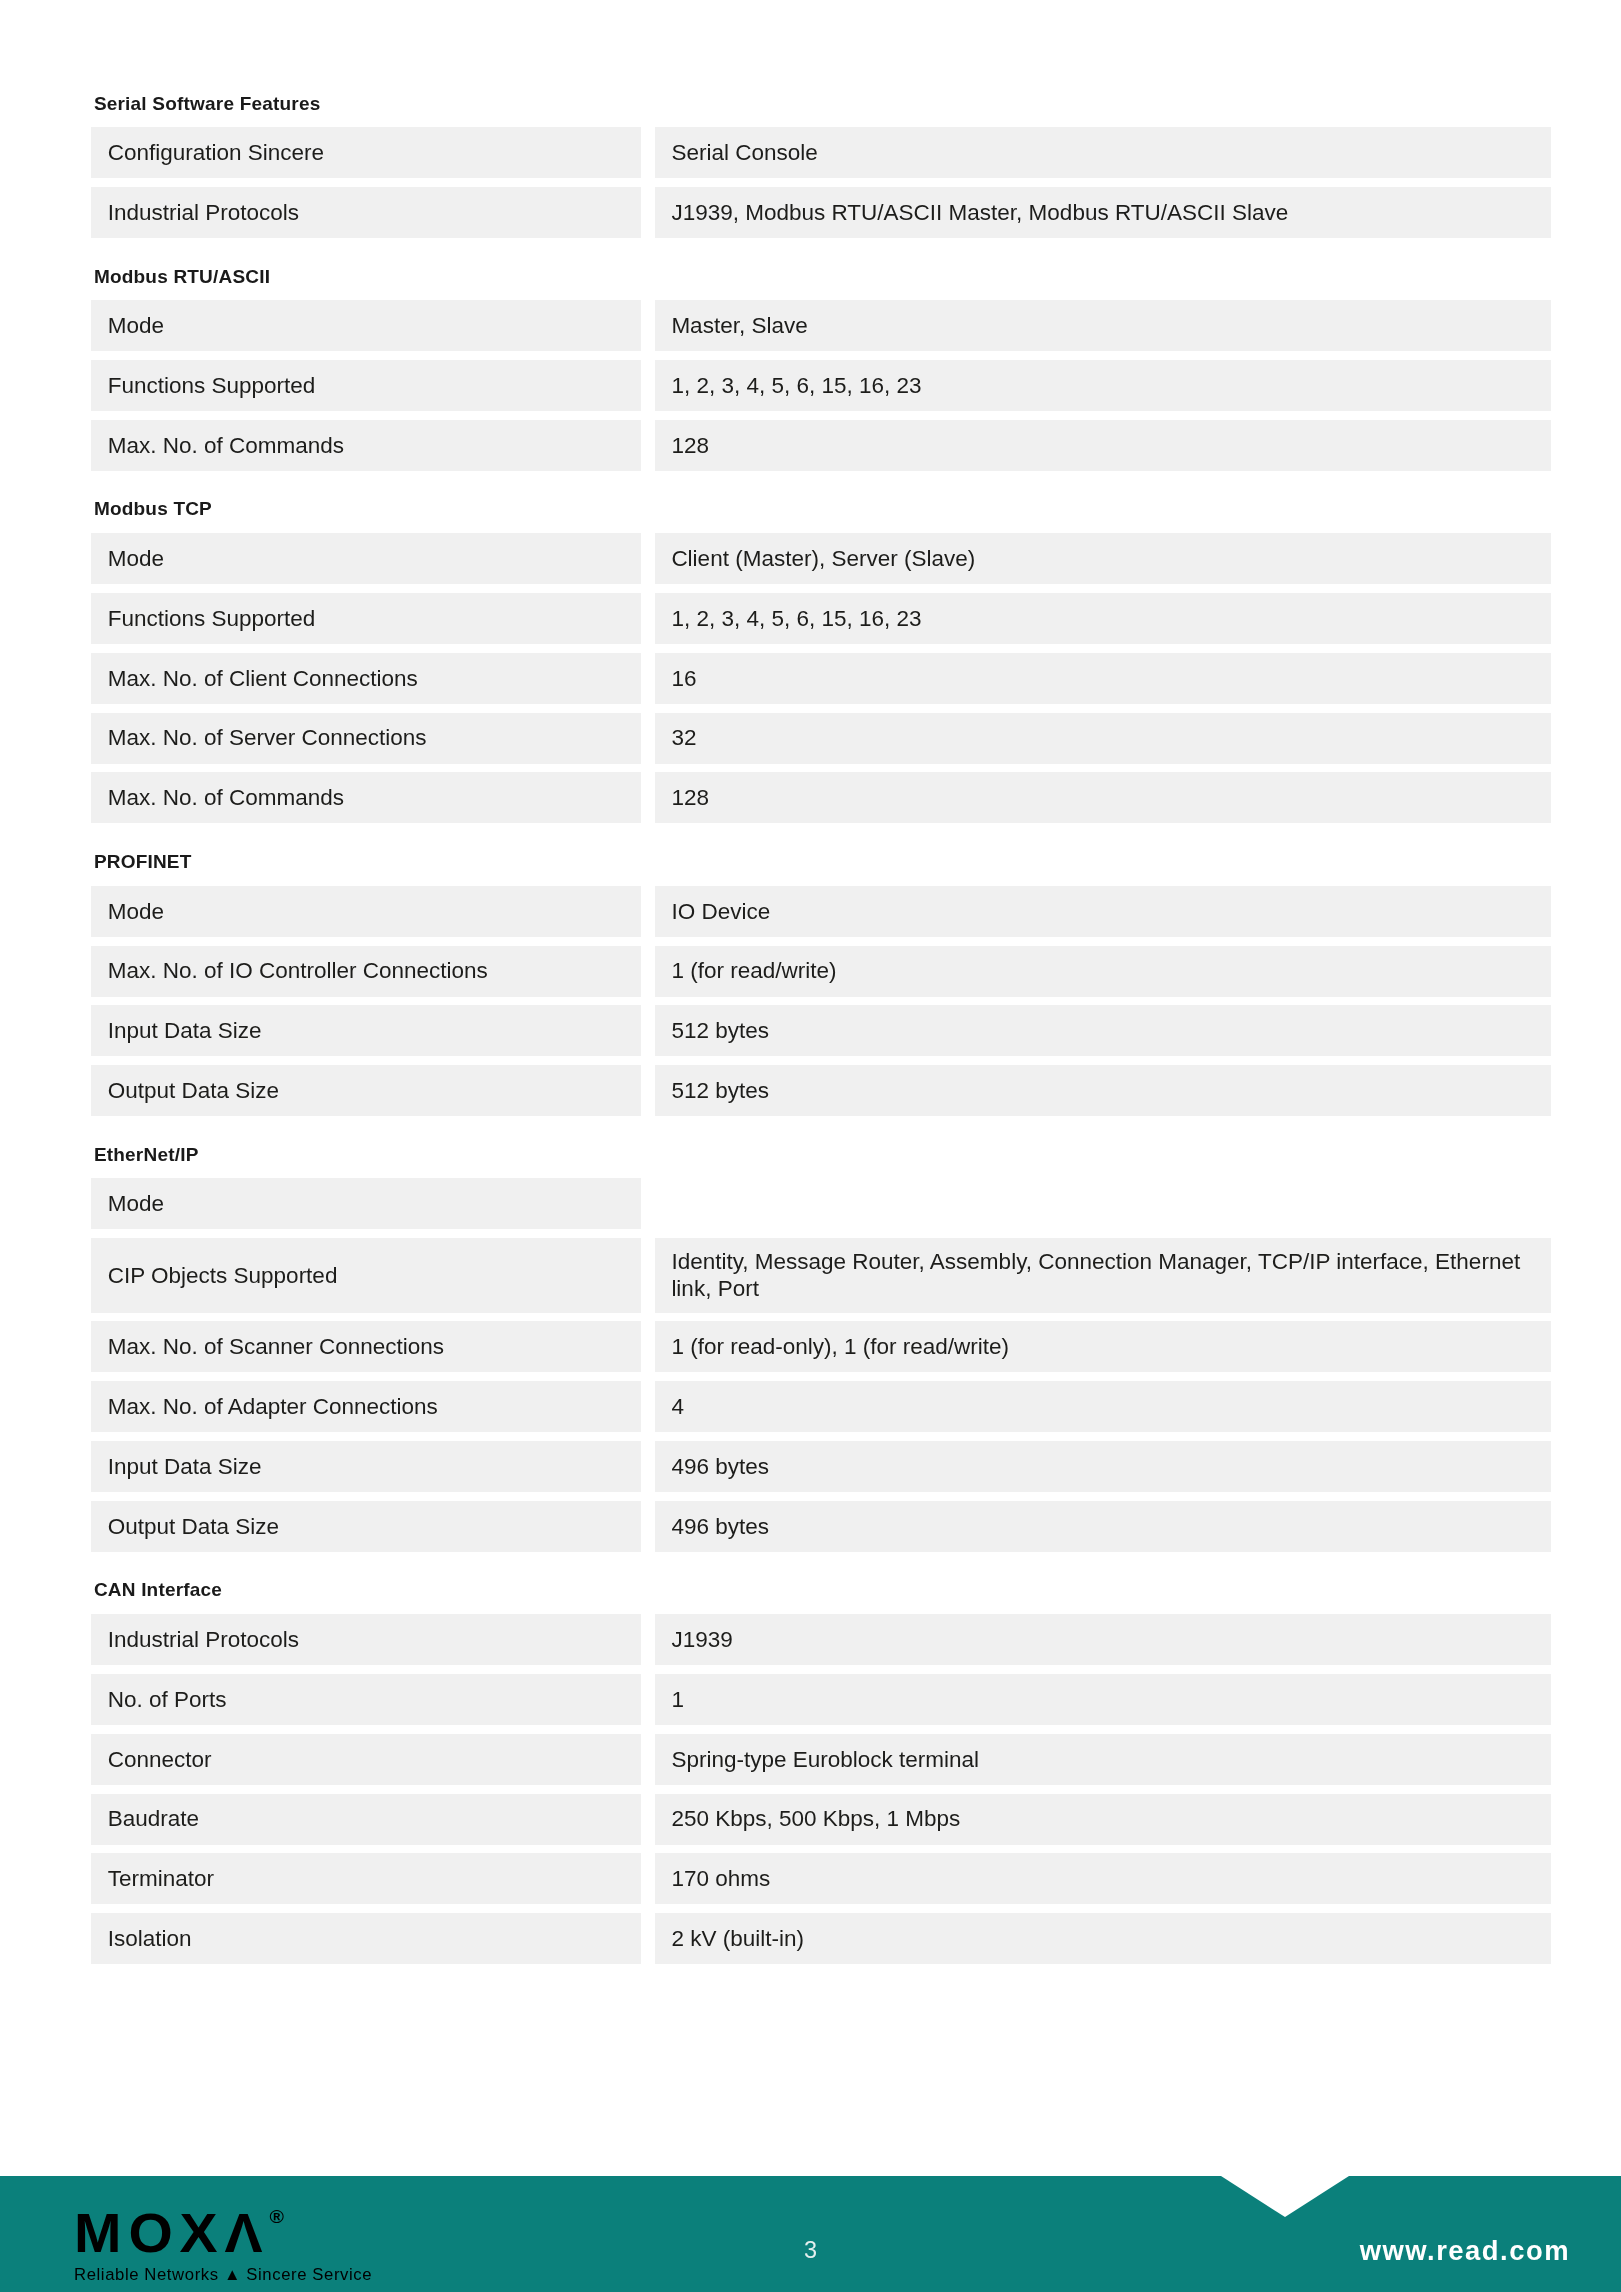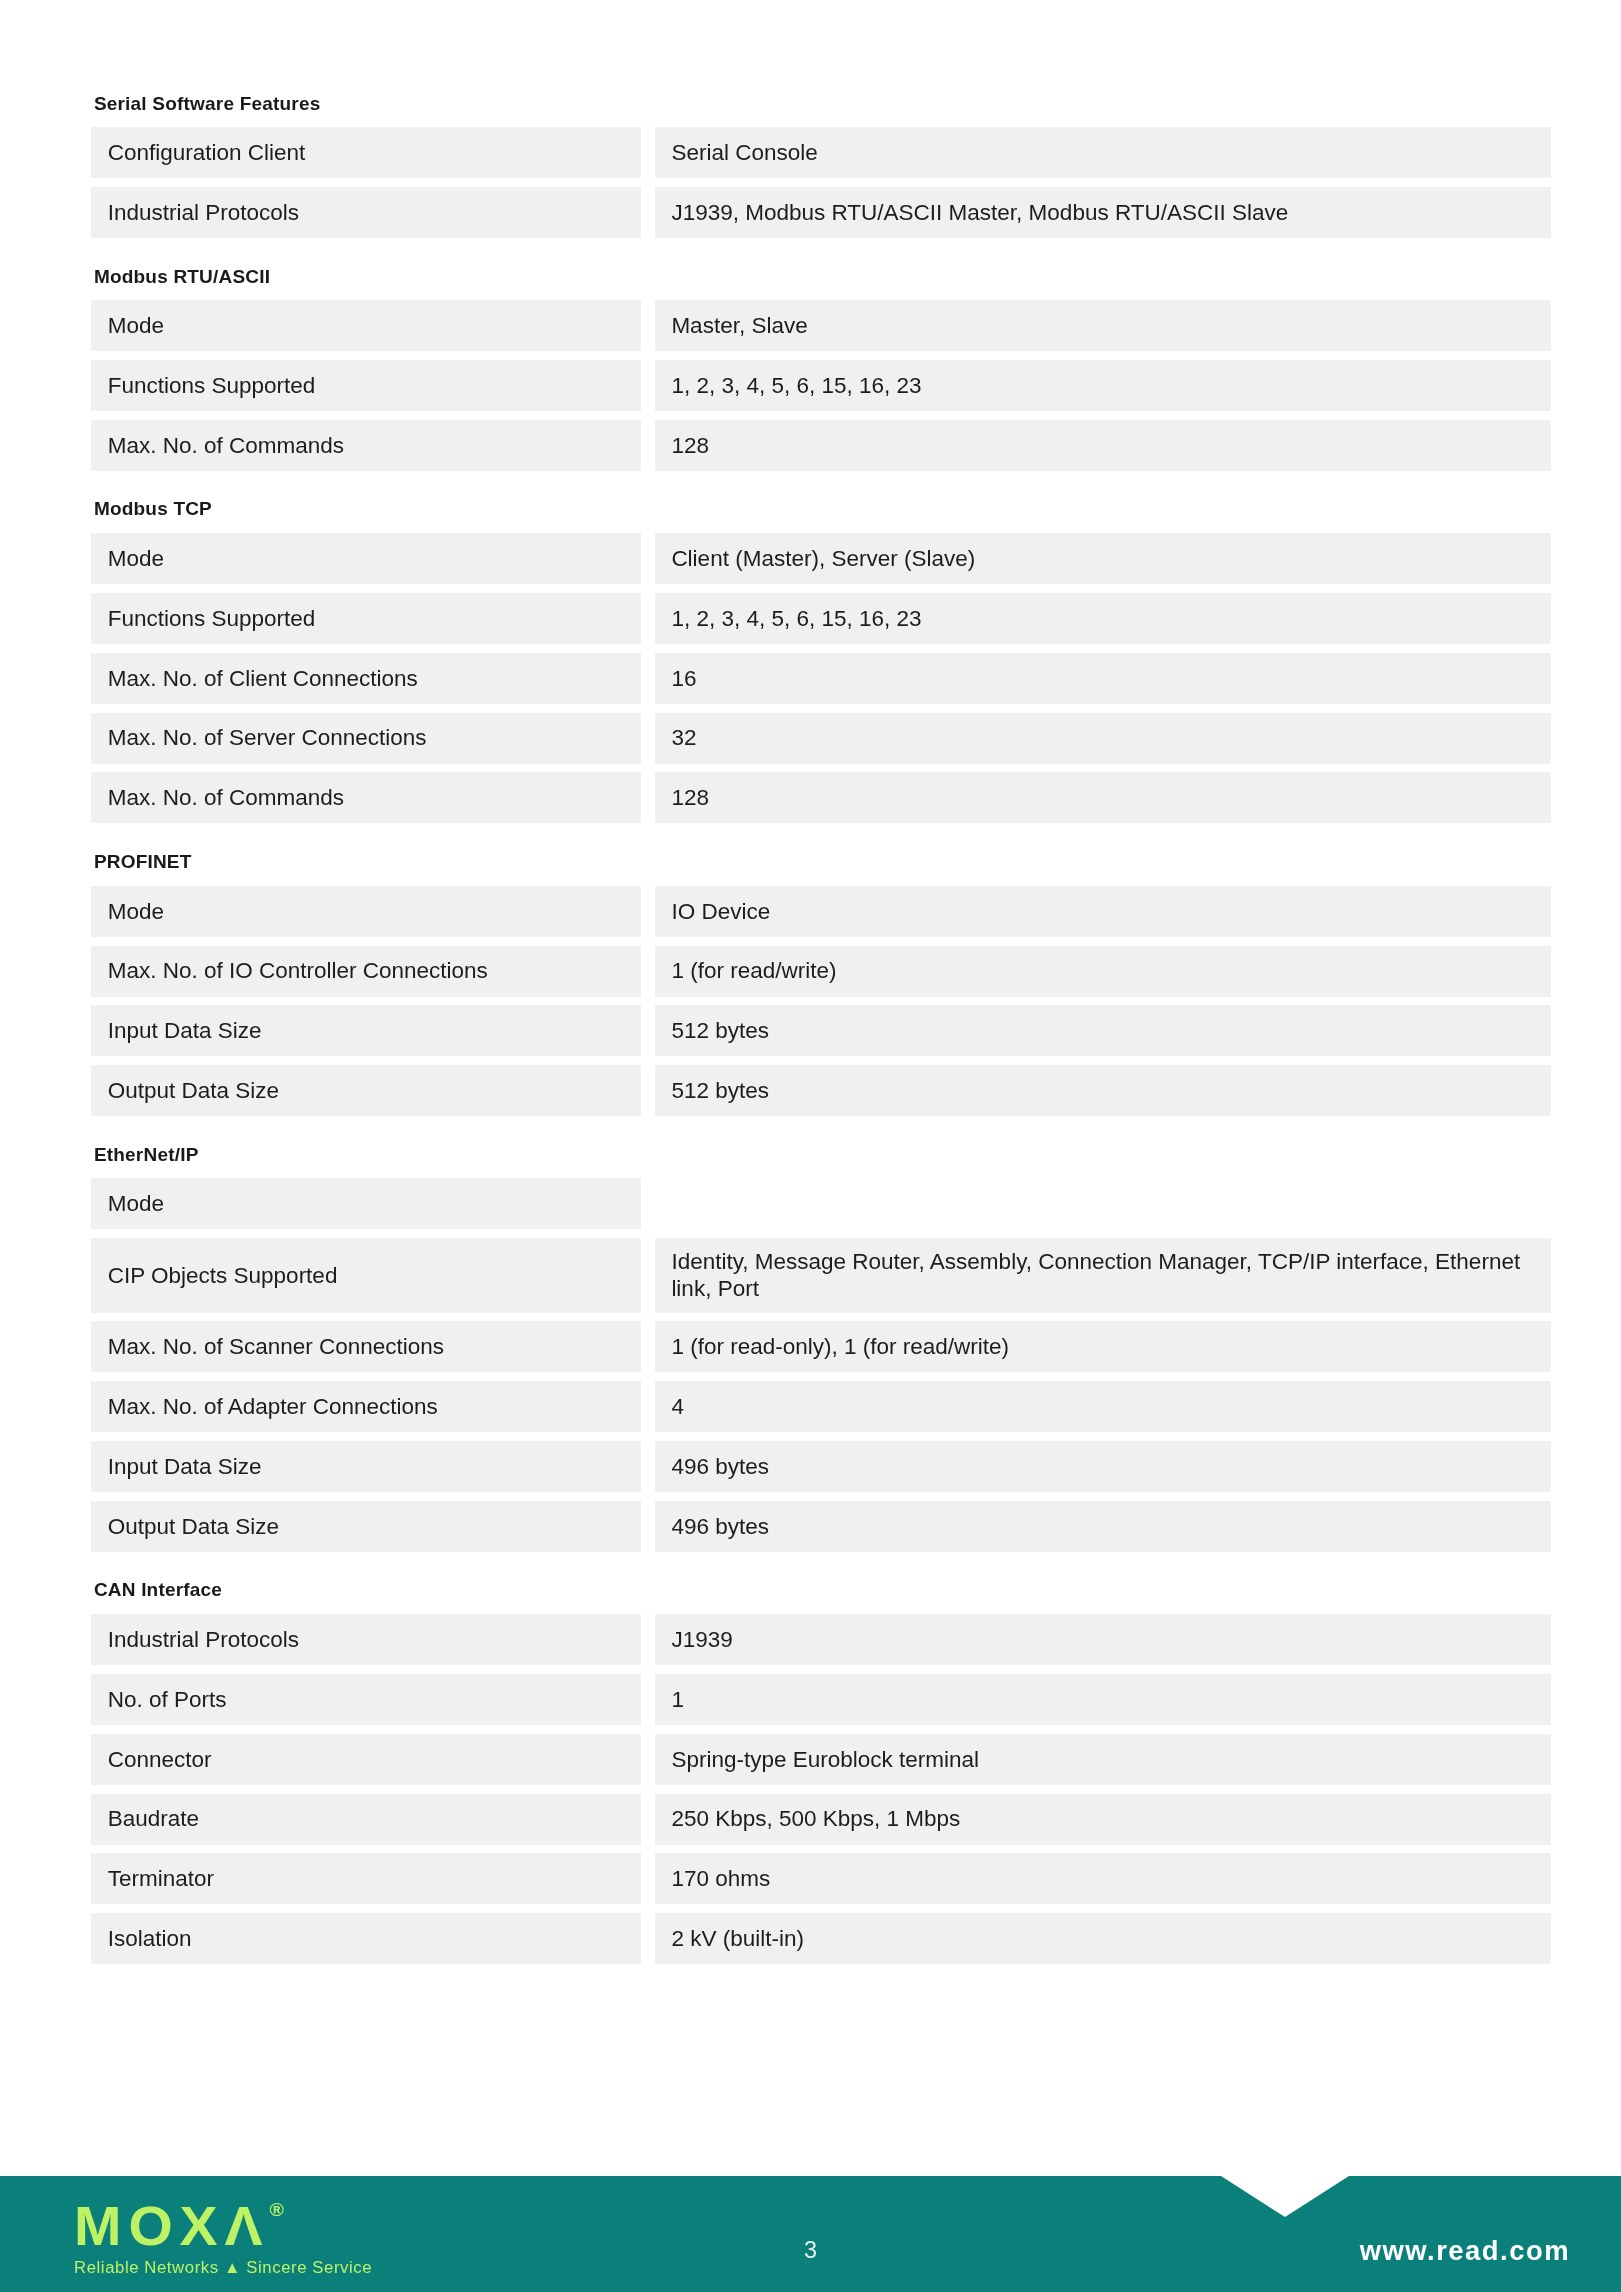--- a/index.html
+++ b/index.html
@@ -67,22 +67,22 @@
     top: 0;
     width: 0;
     height: 0;
     border-left: 64px solid transparent;
     border-right: 64px solid transparent;
     border-top: 41px solid #ffffff;
   }
   .moxa-logo {
     position: absolute;
     left: 74px;
-    top: 9px;
-    color: #bef264;
+    top: 16px;
+    color: #000000;
   }
   .moxa-wordmark {
     font-size: 57px;
     line-height: 51px;
     font-weight: 800;
     letter-spacing: 6.9px;
     transform: scaleY(0.98);
     transform-origin: left top;
     white-space: nowrap;
   }
@@ -118,21 +118,21 @@
     color: #ffffff;
     white-space: nowrap;
   }
 </style>
 </head>
 <body>
 
 <div class="content">
     <div class="section-title">Serial Software Features</div>
     <div class="spec-row">
-      <div class="cell label-cell">Configuration Client</div>
+      <div class="cell label-cell">Configuration Sincere</div>
       <div class="cell value-cell">Serial Console</div>
     </div>
     <div class="spec-row">
       <div class="cell label-cell">Industrial Protocols</div>
       <div class="cell value-cell">J1939, Modbus RTU/ASCII Master, Modbus RTU/ASCII Slave</div>
     </div>
     <div class="section-title">Modbus RTU/ASCII</div>
     <div class="spec-row">
       <div class="cell label-cell">Mode</div>
       <div class="cell value-cell">Master, Slave</div>

